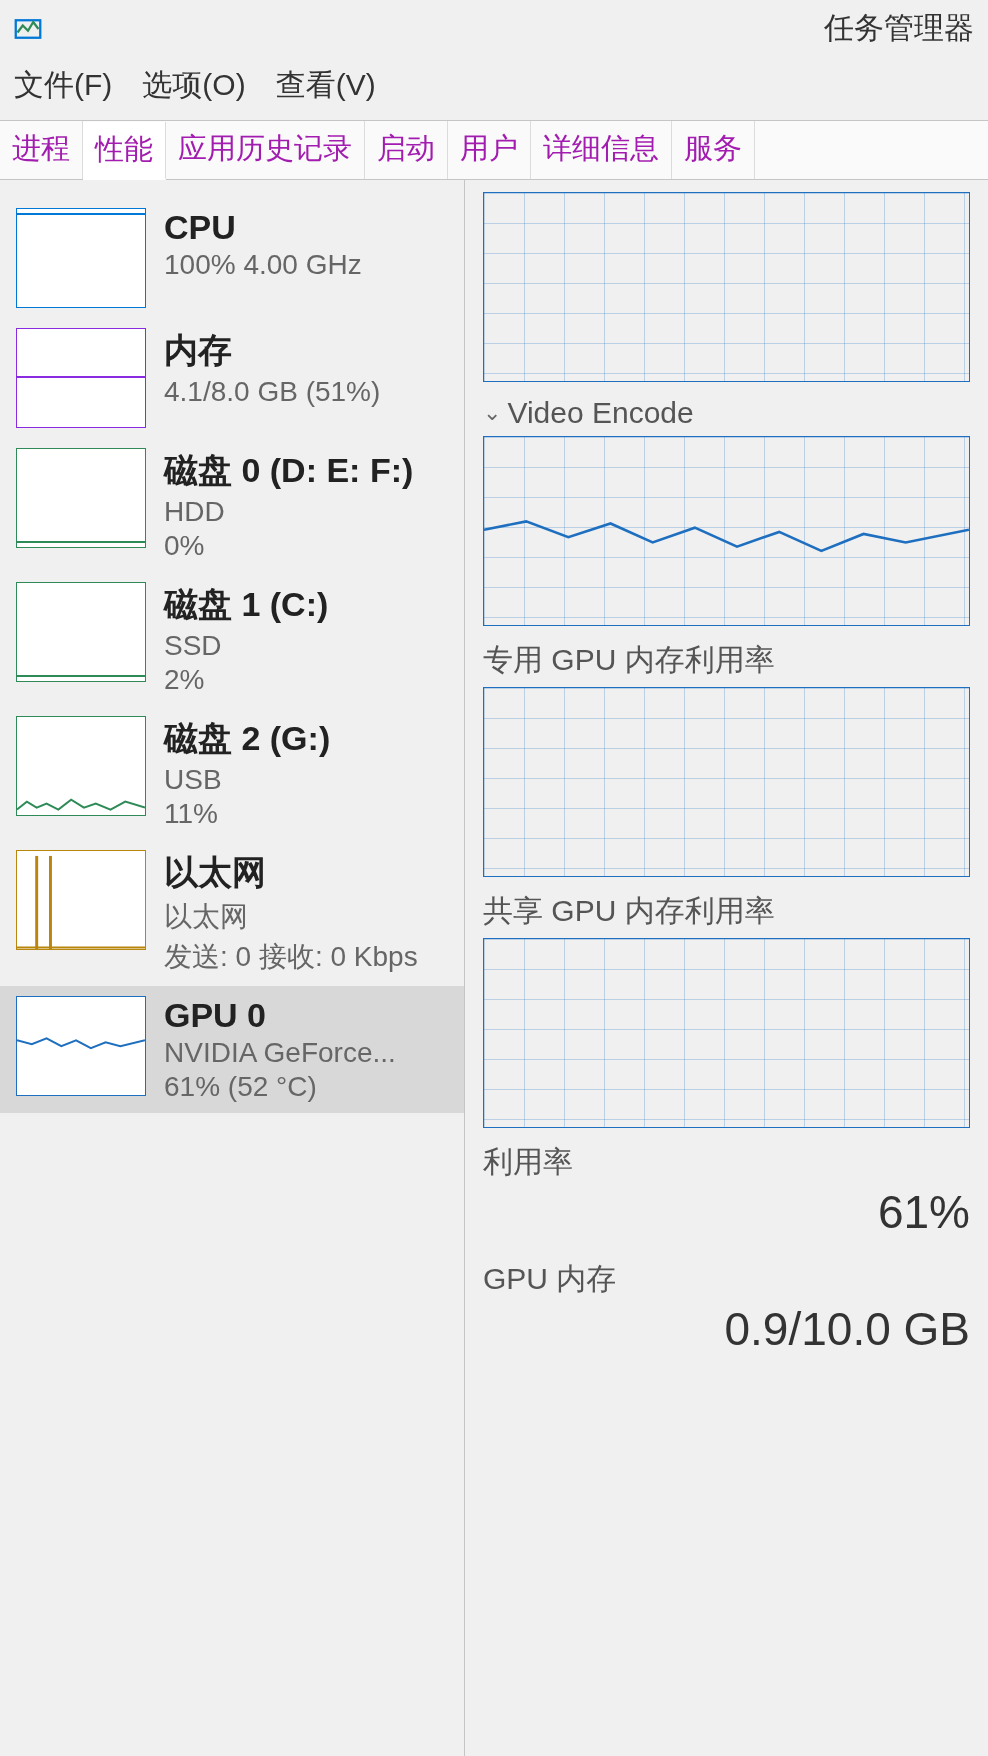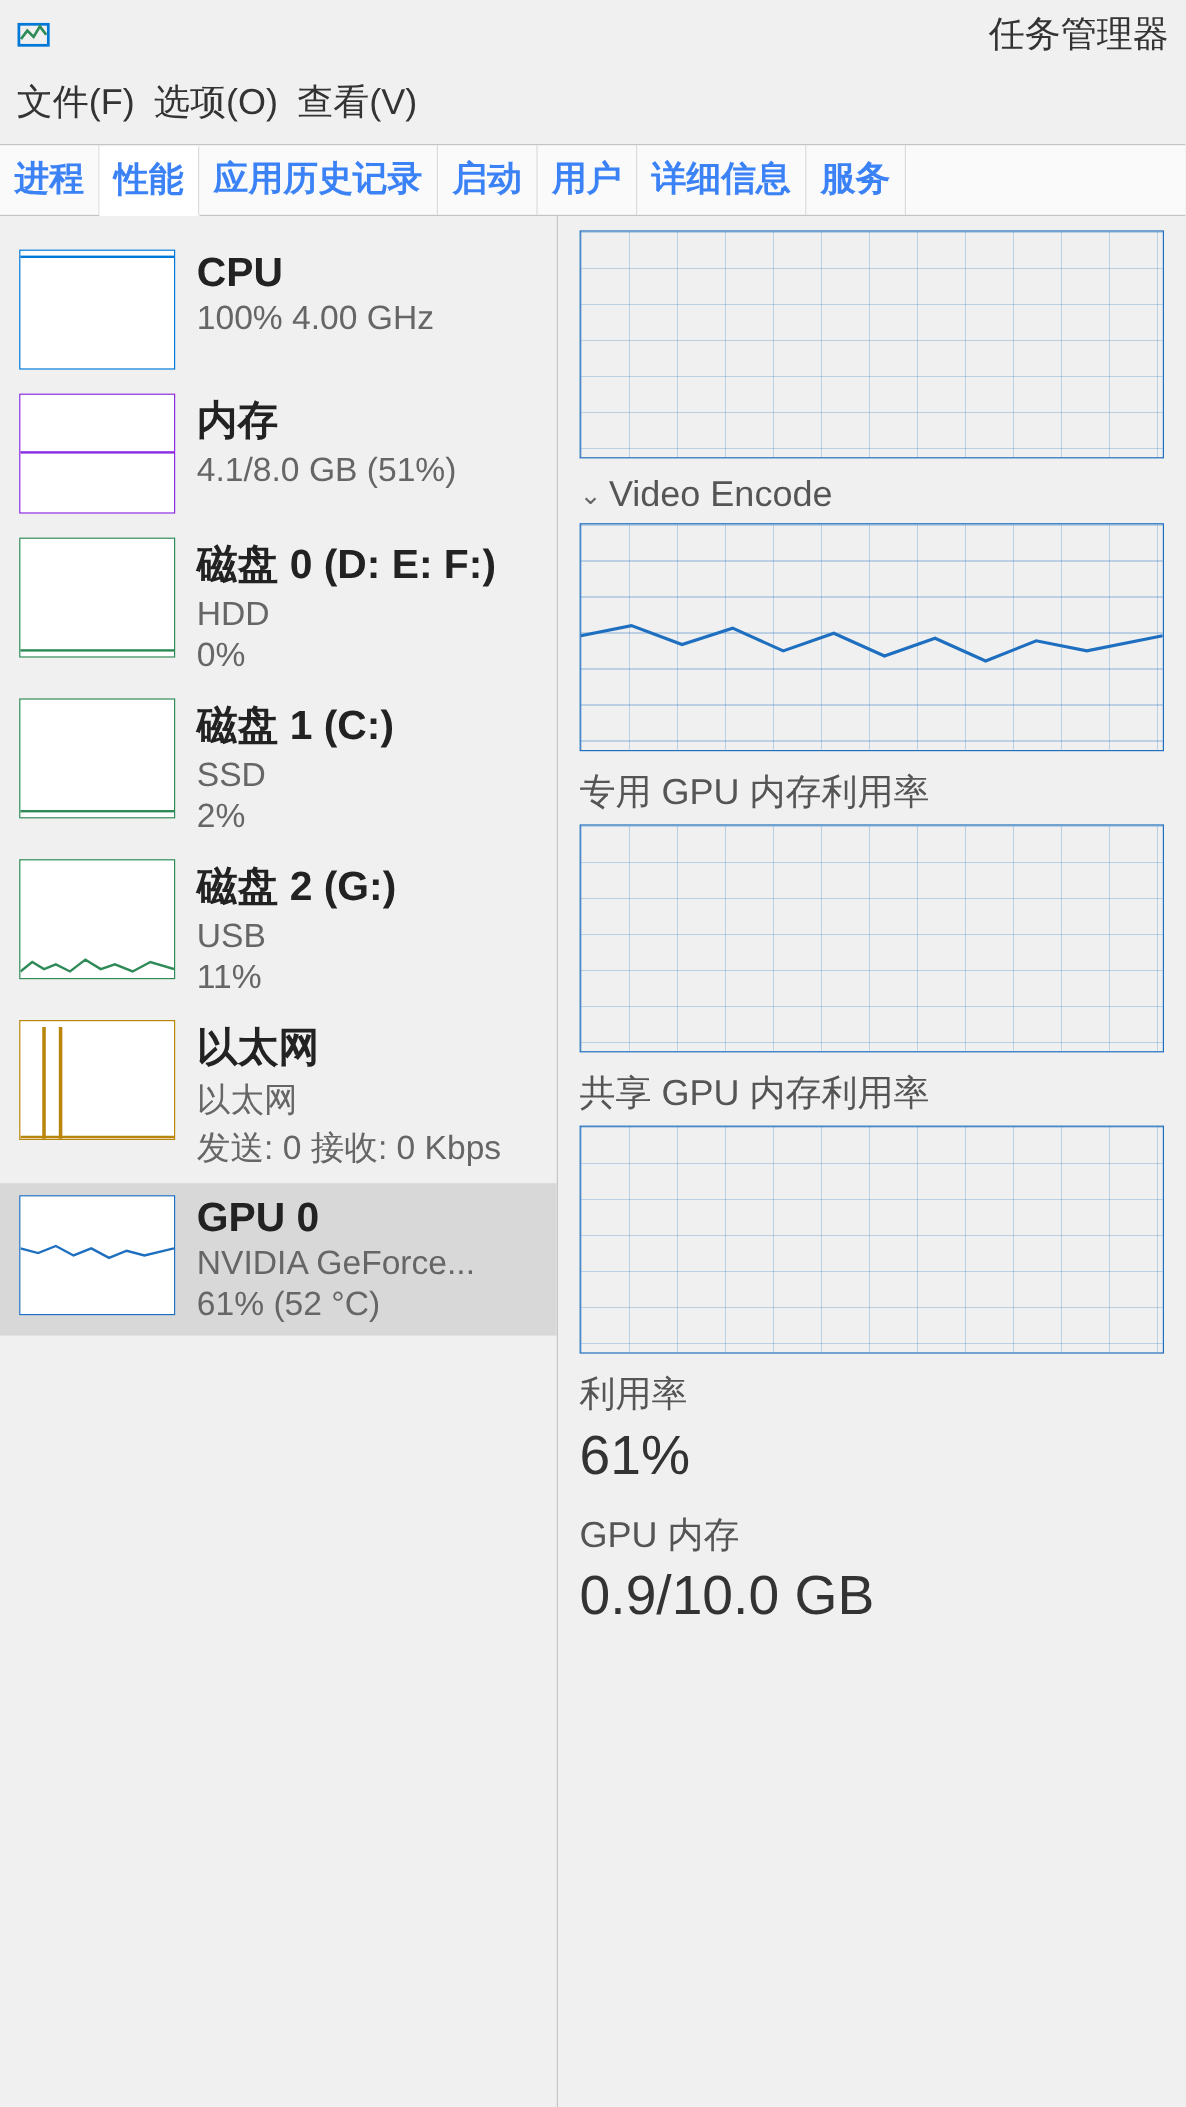--- a/index.html
+++ b/index.html
@@ -1,25 +1,25 @@
 <!DOCTYPE html>
 <html><head>
 <meta charset="utf-8">
 <style>
   * { box-sizing: border-box; margin: 0; padding: 0; font-family: "Segoe UI", "Microsoft YaHei", sans-serif; }
   body { width: 988px; height: 1756px; background: #f0f0f0; overflow: hidden; color: #333; }
 
   .titlebar { display: flex; align-items: center; gap: 10px; padding: 8px 14px; font-size: 30px; justify-content: space-between; }
   .titlebar .app-icon { width: 28px; height: 28px; }
 
-  .menubar { display: flex; gap: 16px; padding: 8px 14px 14px 14px; font-size: 30px; }
+  .menubar { display: flex; gap: 30px; padding: 8px 14px 14px 14px; font-size: 30px; }
   .menubar .menu-item { cursor: pointer; }
 
   .tabs { display: flex; border-top: 1px solid #c5c5c5; border-bottom: 1px solid #c5c5c5; background: #fafafa; font-size: 29px; }
-  .tabs .tab { padding: 8px 12px; border-right: 1px solid #dcdcdc; cursor: pointer; color: #3b82f6; white-space: nowrap; font-weight: bold; }
+  .tabs .tab { padding: 8px 12px; border-right: 1px solid #dcdcdc; cursor: pointer; color: #a21caf; white-space: nowrap; }
   .tabs .tab.active { background: #fff; border-bottom: 2px solid #fff; position: relative; top: 1px; }
 
   .content { display: flex; height: calc(100% - 176px); }
   .sidebar { width: 465px; border-right: 1px solid #c5c5c5; overflow-y: auto; padding-top: 18px; }
   .detail  { flex: 1; padding: 12px 18px; overflow: hidden; }
 
   .side-item { display: flex; gap: 18px; padding: 10px 16px; cursor: pointer; }
   .side-item.selected { background: #d8d8d8; }
   .mini { width: 130px; height: 100px; border: 1px solid; position: relative; background: #fff; }
   .mini.cpu     { border-color:#0078d7; }
@@ -38,21 +38,21 @@
   .side-text .t3 { font-size: 28px; color:#666; margin-top: 2px; }
 
   .detail .dgraph { border:1px solid #1e6fbf; height:190px; margin-bottom:14px; position:relative; background:
     repeating-linear-gradient(to right, rgba(30,111,191,.25) 0 1px, transparent 1px 40px),
     repeating-linear-gradient(to bottom, rgba(30,111,191,.25) 0 1px, transparent 1px 30px);
   }
   .detail .dlabel { font-size:30px; color:#555; margin:4px 0 6px 0; display:flex; align-items:center; gap:6px;}
   .detail .chev { font-size:22px; color:#666; }
   .detail .dgraph.ve svg{position:absolute;inset:0;}
   .detail .stats { font-size:30px; color:#555;}
-  .detail .stats .val { font-size:46px; color:#333; margin:2px 0 20px 0;}
+  .detail .stats .val { font-size:46px; color:#333; margin:2px 0 20px 0;text-align:right;}
 </style>
 </head>
 <body>
 
 <div class="titlebar">
   <span class="app-icon">
     <svg viewBox="0 0 16 16" width="28" height="28">
       <rect x="1" y="3" width="14" height="10" fill="none" stroke="#0078d7" stroke-width="1.3"></rect>
       <polyline points="2,10 5,6 8,9 11,4 14,8" fill="none" stroke="#2e8b57" stroke-width="1.3"></polyline>
     </svg>

